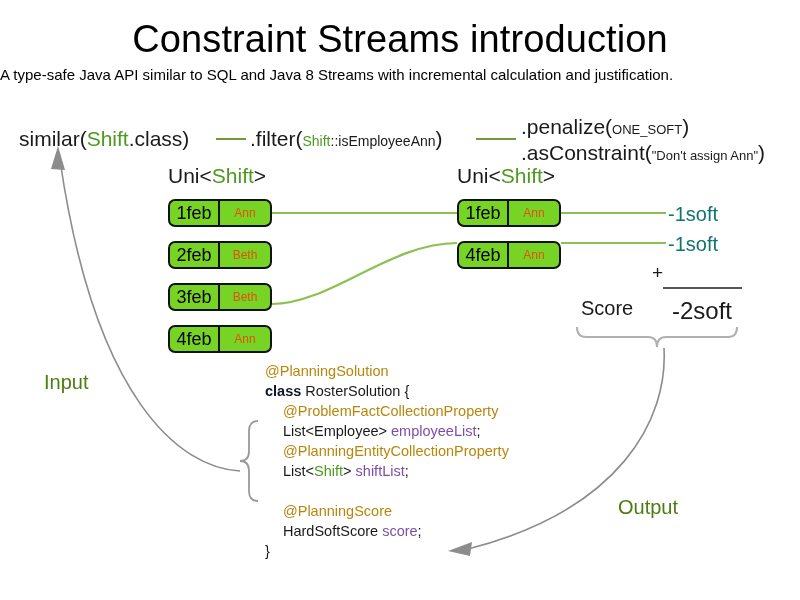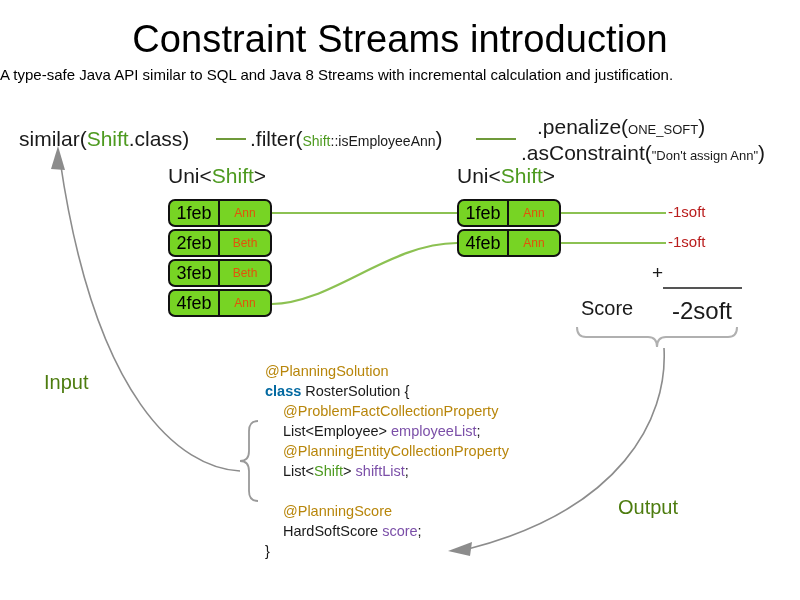--- a/index.html
+++ b/index.html
@@ -14,61 +14,61 @@
   #subtitle{left:0;top:66px;width:668px;text-align:center;font-size:15px;color:#000;
             white-space:nowrap;}
 
   
   .expr{font-size:21px;color:#1a1a1a;white-space:nowrap;line-height:1;}
   .gr{color:#4d9a1f;}
   .small{font-size:14px;}
   .smaller{font-size:13px;}
   #foreach-expr{left:19px;top:128px;}
   #filter-expr{left:250px;top:128px;text-align:center;}
-  #penalize-expr{left:521px;top:116px;margin-left:16px;}
+  #penalize-expr{left:521px;top:116px;}
   #asconstraint-expr{left:521px;top:142px;}
 
   
   .uni-label{font-size:21px;white-space:nowrap;color:#1a1a1a;}
   #uni-label-left{left:168px;top:164px;}
   #uni-label-right{left:457px;top:164px;}
 
   
   .shift-box{display:flex;align-items:stretch;height:28px;width:104px;
              background:#77d424;border:2px solid #111;border-radius:7px;
              box-sizing:border-box;overflow:hidden;}
   .shift-box .date{width:48px;border-right:2px solid #111;border-radius:5px 0 0 5px;
                    display:flex;align-items:center;justify-content:center;
                    font-size:18px;color:#000;}
   .shift-box .emp{flex:1;display:flex;align-items:center;justify-content:center;
                   font-size:12px;color:#e2520b;}
   #left-stack{left:168px;top:199px;}
   #right-stack{left:457px;top:199px;}
-  .stack .shift-box{margin-bottom:2px;}
+  .stack .shift-box{margin-bottom:14px;}
 
   
-  .soft{font-size:15px;color:#b91c1c;white-space:nowrap;}
+  .soft{font-size:20px;color:#0f766e;white-space:nowrap;}
   #soft-1{left:668px;top:203px;}
   #soft-2{left:668px;top:233px;}
 
   
   #plus-sign{left:652px;top:262px;font-size:19px;color:#1a1a1a;}
   #score-word{left:581px;top:297px;font-size:20px;color:#1a1a1a;}
   #score-total{left:672px;top:297px;font-size:24px;color:#1a1a1a;}
 
   
   .flow-label{font-size:20px;color:#4d7c0f;white-space:nowrap;}
   #label-input{left:44px;top:371px;}
   #label-output{left:618px;top:496px;}
 
   
   #code{left:265px;top:361px;font-size:14.5px;line-height:20px;white-space:pre;
         color:#1a1a1a;}
   #code .ann{color:#b8860b;}
-  #code .kw{color:#0369a1;font-weight:bold;}
+  #code .kw{color:#0f172a;font-weight:bold;}
   #code .fld{color:#7b4fa8;}
   #code .typ{color:#4d9a1f;}
   #code .ind{display:inline-block;width:18px;}
 </style>
 </head>
 <body>
 
 <svg id="svg-layer" viewBox="0 0 800 600">
 
   <line x1="228" y1="139" x2="244" y2="139" stroke="#6f9a3a" stroke-width="2"></line>

